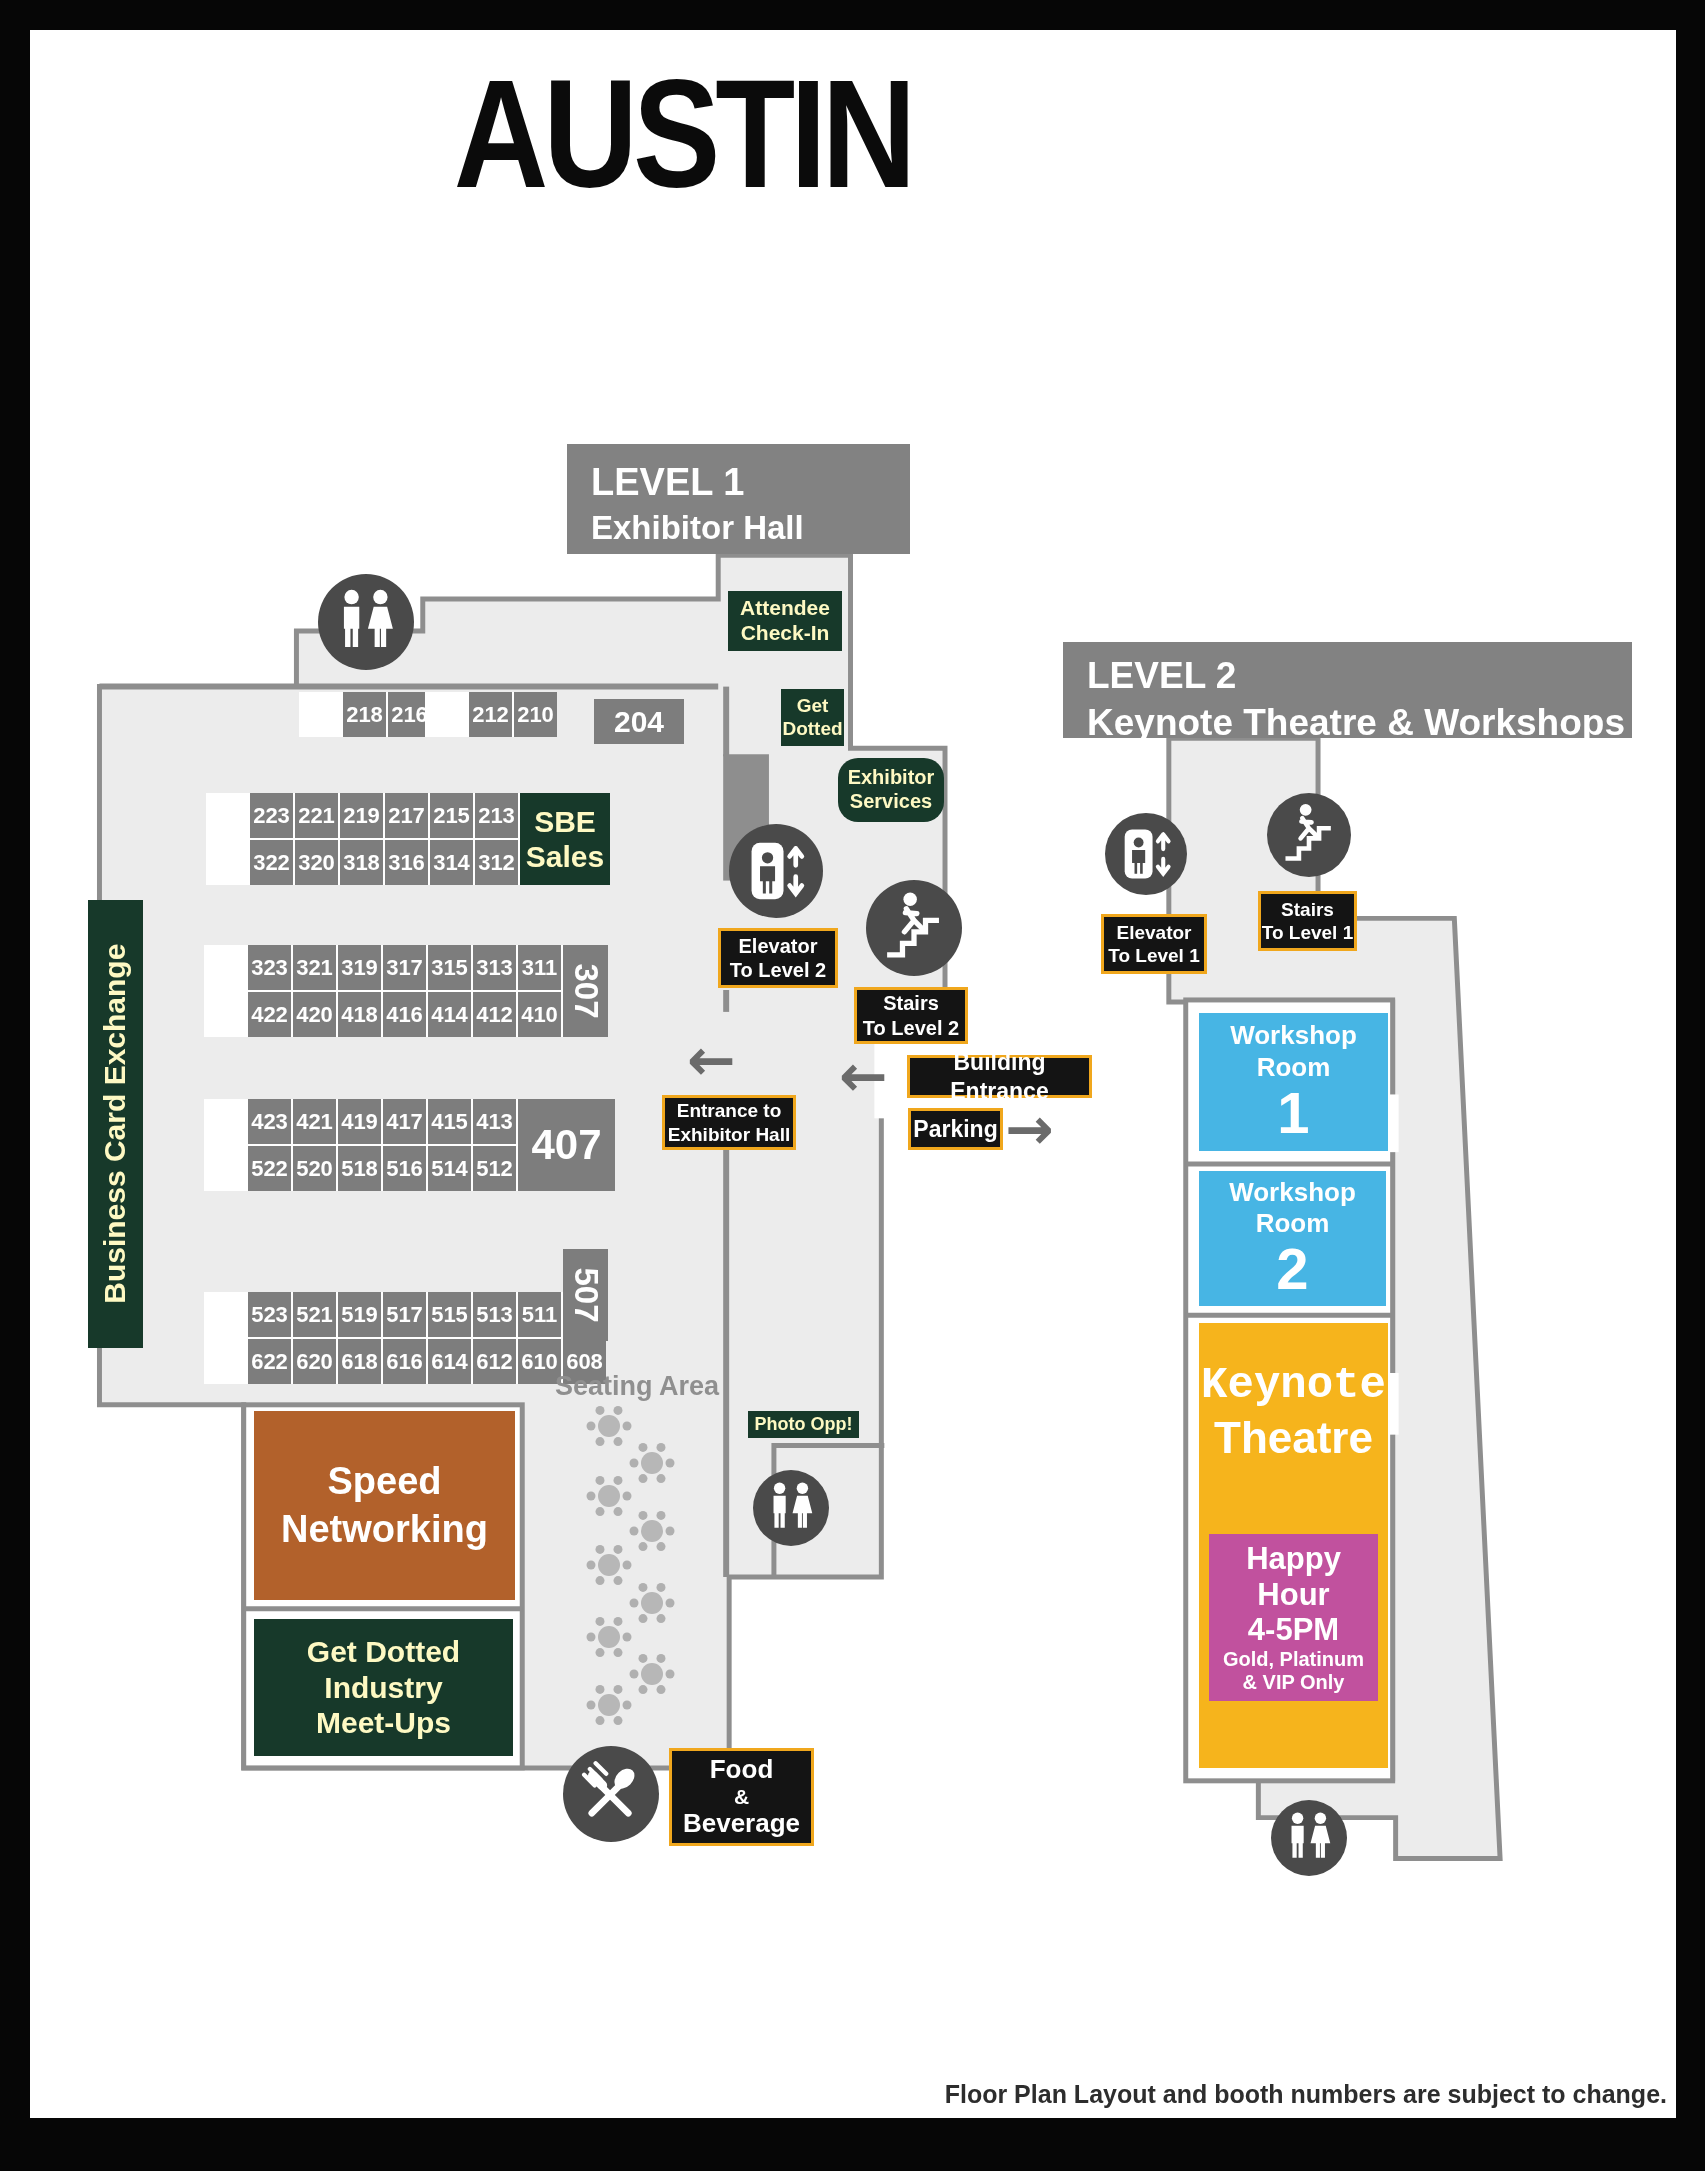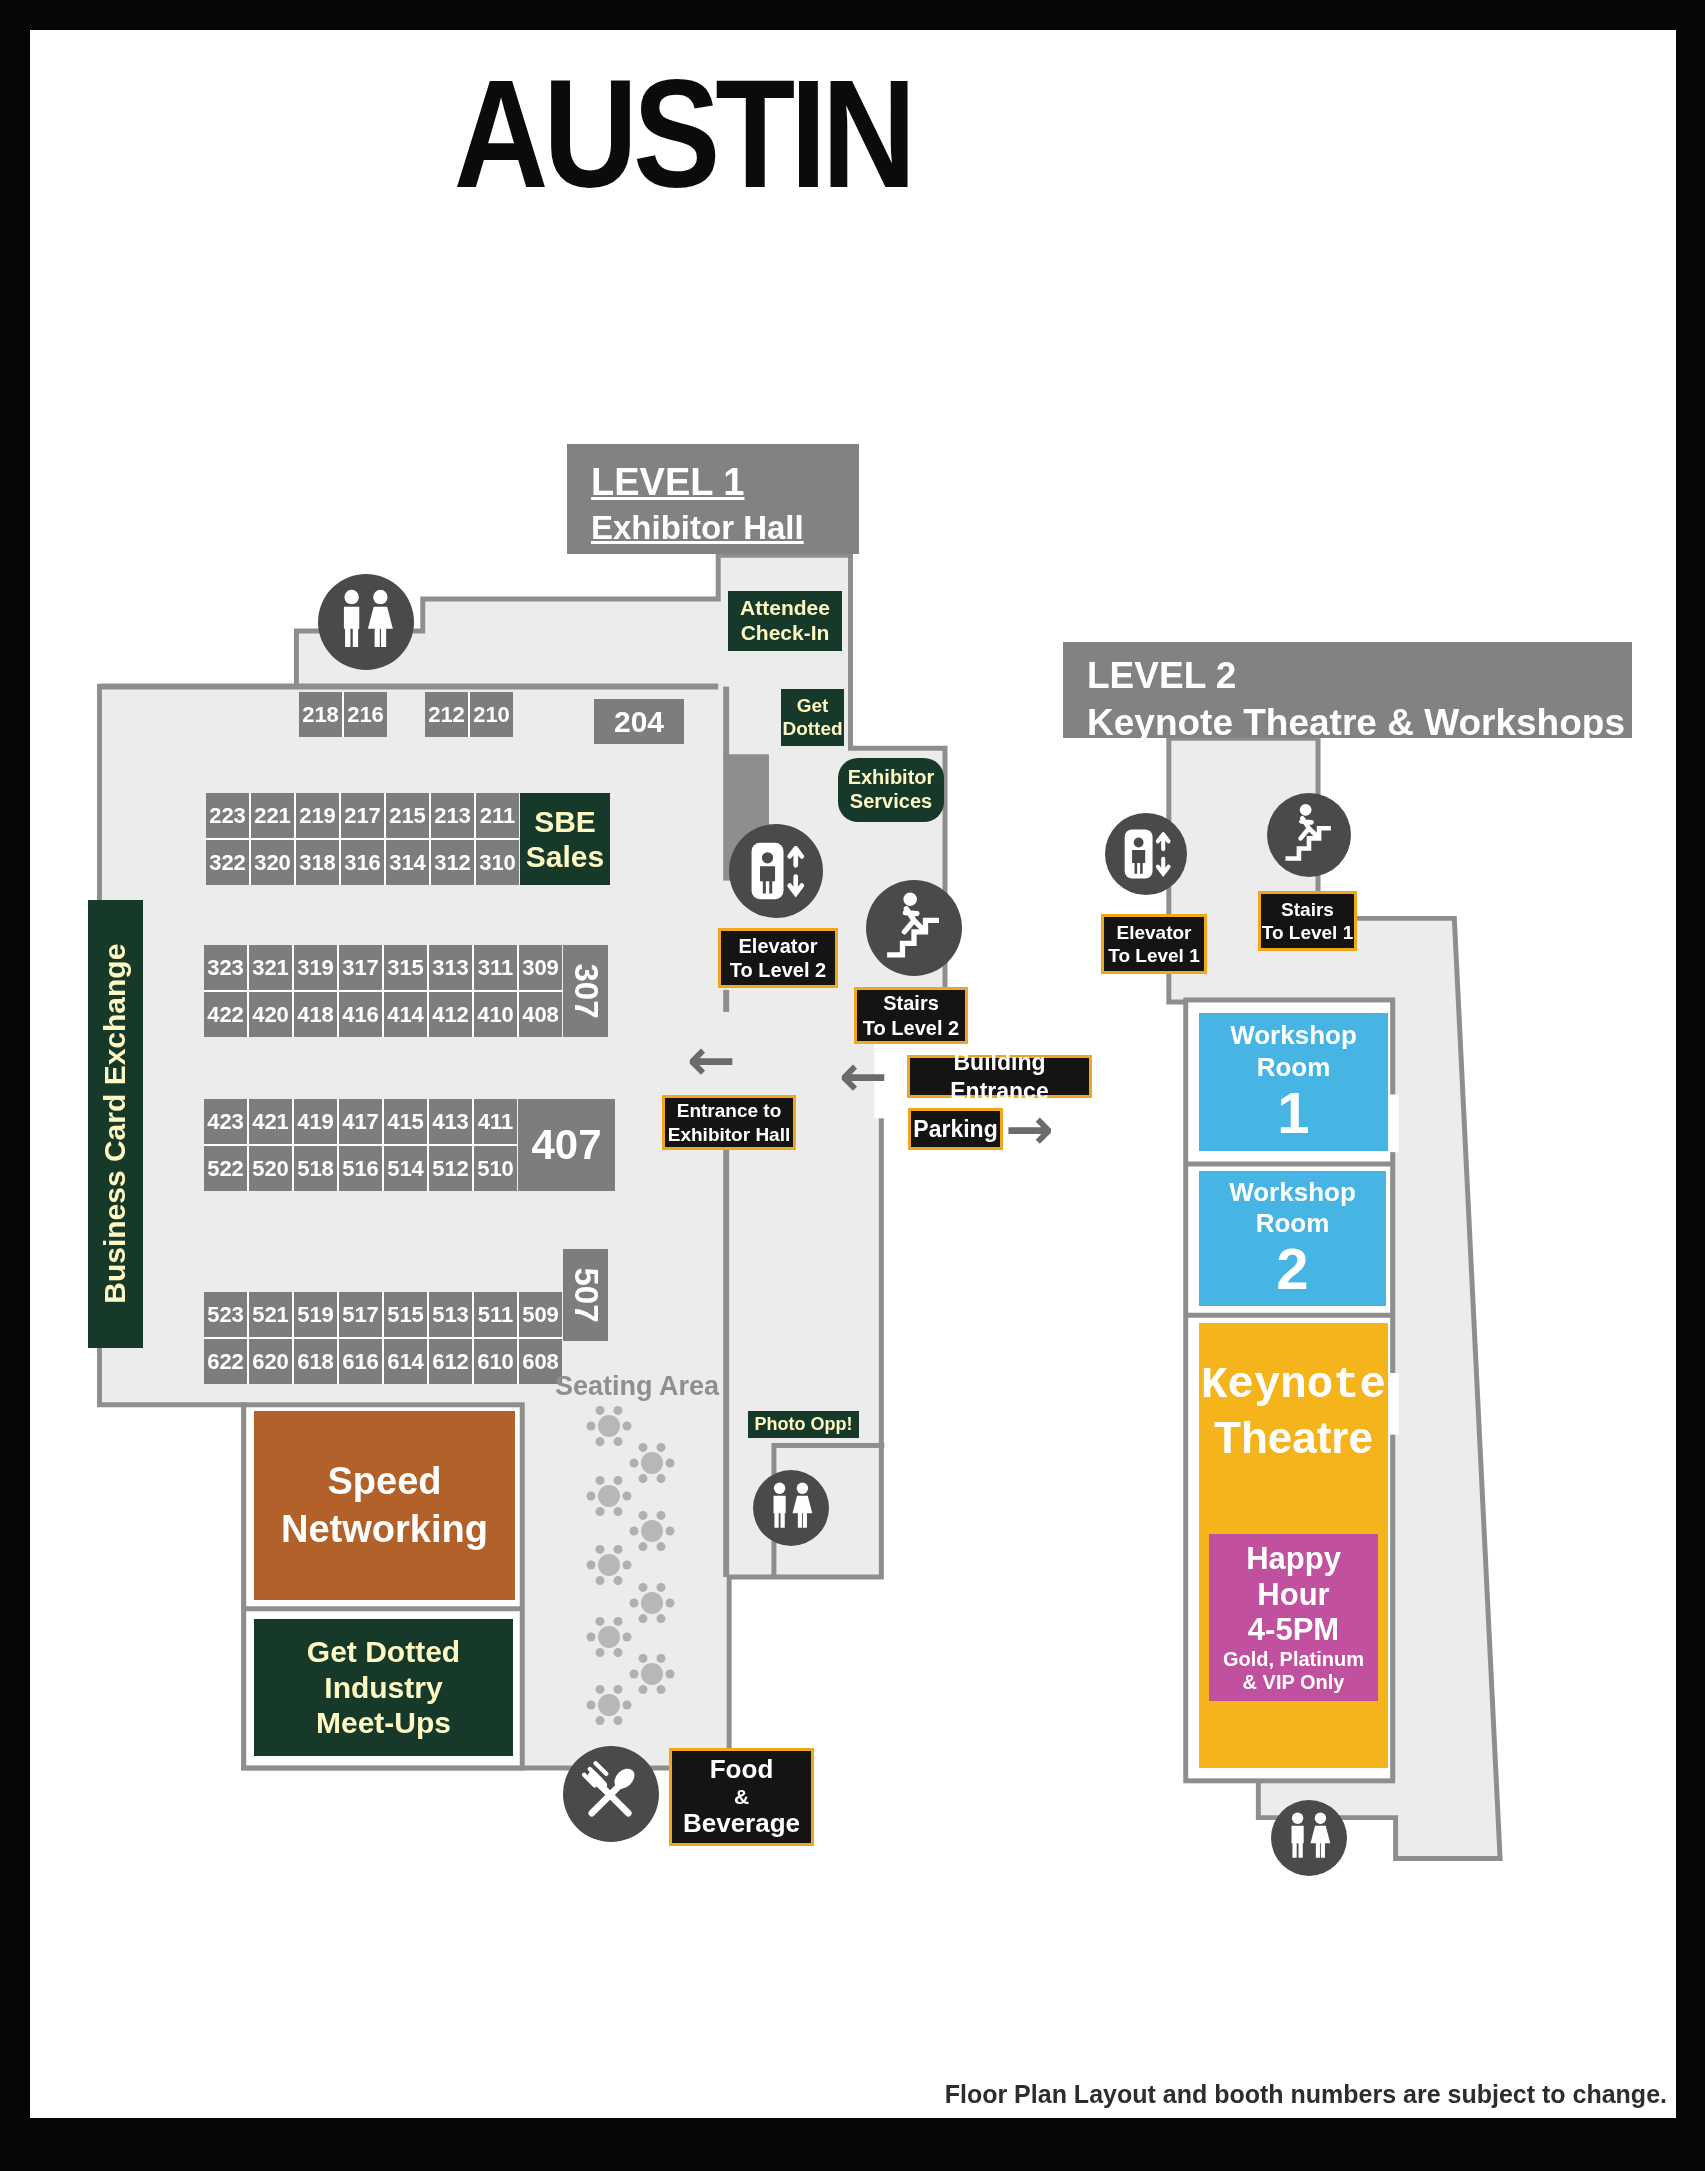--- a/index.html
+++ b/index.html
@@ -12,21 +12,21 @@
   .map-title{position:absolute;left:406px;top:44px;width:553px;text-align:center;
     font-size:131px;font-weight:bold;letter-spacing:-5px;color:#0b0b0b;
     transform:scaleY(1.18);transform-origin:top;white-space:nowrap;}
 
   .lvl-header{position:absolute;background:#828282;color:#fff;font-weight:bold;
     box-sizing:border-box;padding:14px 0 0 24px;line-height:1.28;}
   .lvl-header .l1{font-size:38px;display:block;}
   .lvl-header .l2{font-size:33px;display:block;}
   #level2-header .l1,#level2-header .l2{font-size:37px;}
 
-  .booth-grid{position:absolute;display:grid;gap:2px;background:#fff;}
+  .booth-grid{position:absolute;display:grid;gap:2px;background:#fff;padding-left:44px;}
   .booth{width:43px;height:45px;background:#7d7d7d;color:#fff;font-weight:bold;font-size:22px;
     display:flex;align-items:center;justify-content:center;}
   .booth-big{position:absolute;background:#7d7d7d;color:#fff;font-weight:bold;
     display:flex;align-items:center;justify-content:center;}
 
   .gsign{position:absolute;background:#17392a;color:#fef9c3;font-weight:bold;text-align:center;
     display:flex;flex-direction:column;align-items:center;justify-content:center;line-height:1.18;}
   .bsign{position:absolute;background:#141414;border:3px solid #f0a71d;color:#fff;font-weight:bold;
     text-align:center;display:flex;flex-direction:column;align-items:center;justify-content:center;
     line-height:1.22;box-sizing:border-box;}
@@ -123,21 +123,21 @@
 
     <rect x="1192" y="1005" width="208" height="785" fill="#ffffff" stroke="#8e8e8e" stroke-width="5"></rect>
     <line x1="1192" y1="1170" x2="1400" y2="1170" stroke="#8e8e8e" stroke-width="5"></line>
     <line x1="1192" y1="1322" x2="1400" y2="1322" stroke="#8e8e8e" stroke-width="5"></line>
     <rect x="1394" y="1100" width="12" height="58" fill="#ffffff"></rect>
     <rect x="1394" y="1380" width="12" height="62" fill="#ffffff"></rect>
   </svg>
 
   <div class="map-title">AUSTIN</div>
 
-  <div class="lvl-header" id="level1-header" style="left:567px;top:444px;width:292px;height:110px;text-decoration:underline;">
+  <div class="lvl-header" id="level1-header" style="left:567px;top:444px;width:343px;height:110px;">
     <span class="l1">LEVEL 1</span>
     <span class="l2">Exhibitor Hall</span>
   </div>
   <div class="lvl-header" id="level2-header" style="left:1063px;top:642px;width:569px;height:96px;padding-top:10px;">
     <span class="l1">LEVEL 2</span>
     <span class="l2">Keynote Theatre &amp; Workshops</span>
   </div>
 
   <div class="booth-grid" style="left:299px;top:692px;grid-template-columns:repeat(2,43px);">
       <div class="booth">218</div>

